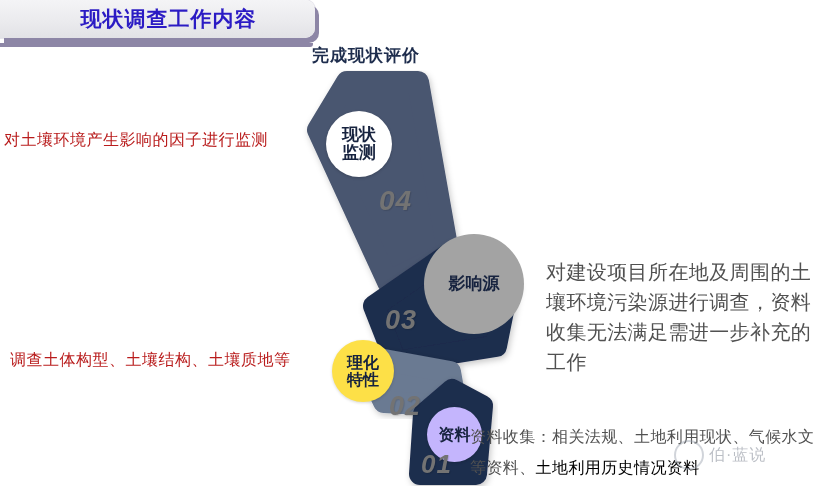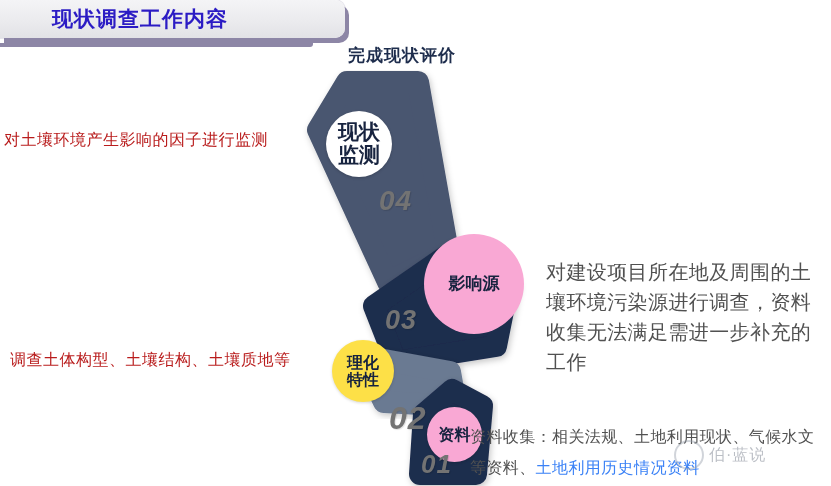--- a/index.html
+++ b/index.html
@@ -21,22 +21,21 @@
     left: 0;
     top: 0;
     width: 315px;
     height: 38px;
     background: linear-gradient(180deg, #f4f4f6 0%, #ebebee 55%, #e2e2e6 100%);
     border-top-right-radius: 10px;
     border-bottom-right-radius: 10px;
     box-shadow: 4px 5px 0 0 #8d86a6, 0 0 0 1px rgba(160,155,180,0.25);
     display: flex;
     align-items: center;
-    justify-content: flex-start;
-    padding-left: 30px;
+    justify-content: center;
   }
   #title-bar-text {
     font-size: 21px;
     font-weight: bold;
     color: #2b1bc4;
     letter-spacing: 1px;
     padding-left: 22px;
   }
   #title-underline {
     position: absolute;
@@ -44,21 +43,21 @@
     top: 43px;
     width: 313px;
     height: 4px;
     background: #8d86a6;
     border-bottom-right-radius: 3px;
   }
 
   
   #section-heading {
     position: absolute;
-    left: 348px;
+    left: 312px;
     top: 44px;
     font-size: 17px;
     font-weight: bold;
     color: #1e2d4d;
     letter-spacing: 1px;
   }
 
   
   .left-note {
     position: absolute;
@@ -84,21 +83,21 @@
   #right-note-2 {
     position: absolute;
     left: 470px;
     top: 421px;
     width: 360px;
     font-size: 16px;
     color: #515151;
     line-height: 31px;
     letter-spacing: 0.4px;
   }
-  .hl-red { color: #3b82f6; }
+  .hl-red { color: #000000; }
 
   
   #ribbon {
     position: absolute;
     left: 300px;
     top: 70px;
     width: 280px;
     height: 416px;
   }
 
@@ -112,58 +111,58 @@
     justify-content: center;
     text-align: center;
     font-weight: bold;
     color: #17233f;
     line-height: 1.08;
   }
   #circle-04 {
     left: 326px; top: 111px;
     width: 66px; height: 66px;
     background: #ffffff;
-    font-size: 21px;
+    font-size: 17px;
     box-shadow: 0 1px 3px rgba(0,0,0,0.18);
   }
   #circle-03 {
     left: 424px; top: 234px;
     width: 100px; height: 100px;
-    background: #f9a8d4;
+    background: #a3a3a3;
     font-size: 17px;
     align-items: center;
   }
   #circle-02 {
     left: 332px; top: 340px;
     width: 62px; height: 62px;
     background: #fde047;
     font-size: 16px;
     box-shadow: 0 1px 3px rgba(0,0,0,0.16);
   }
   #circle-01 {
     left: 427px; top: 407px;
     width: 55px; height: 55px;
-    background: #f9a8d4;
+    background: #c4b5fd;
     font-size: 16px;
     box-shadow: 0 1px 3px rgba(0,0,0,0.16);
   }
 
   
   .step-number {
     position: absolute;
     font-size: 28px;
     font-weight: bold;
     color: #737373;
     letter-spacing: 1px;
     text-shadow: 1px 1px 1px rgba(0,0,0,0.12);
     font-style: italic;
   }
   #num-04 { left: 379px; top: 185px; }
   #num-03 { left: 385px; top: 305px; font-size: 27px; }
-  #num-02 { left: 389px; top: 400px; font-size: 32px; }
+  #num-02 { left: 389px; top: 391px; font-size: 27px; }
   #num-01 { left: 421px; top: 449px; font-size: 26px; text-align: center; }
 
   
   #watermark {
     position: absolute;
     left: 674px;
     top: 432px;
     width: 128px;
     height: 46px;
     opacity: 0.45;

